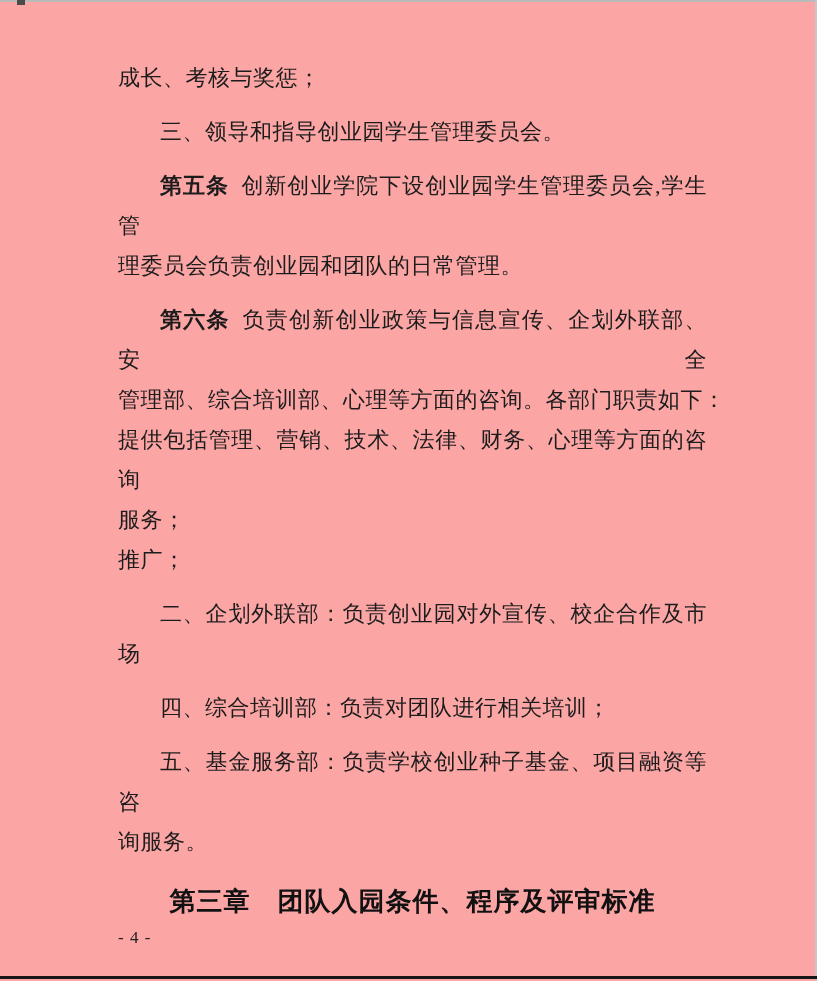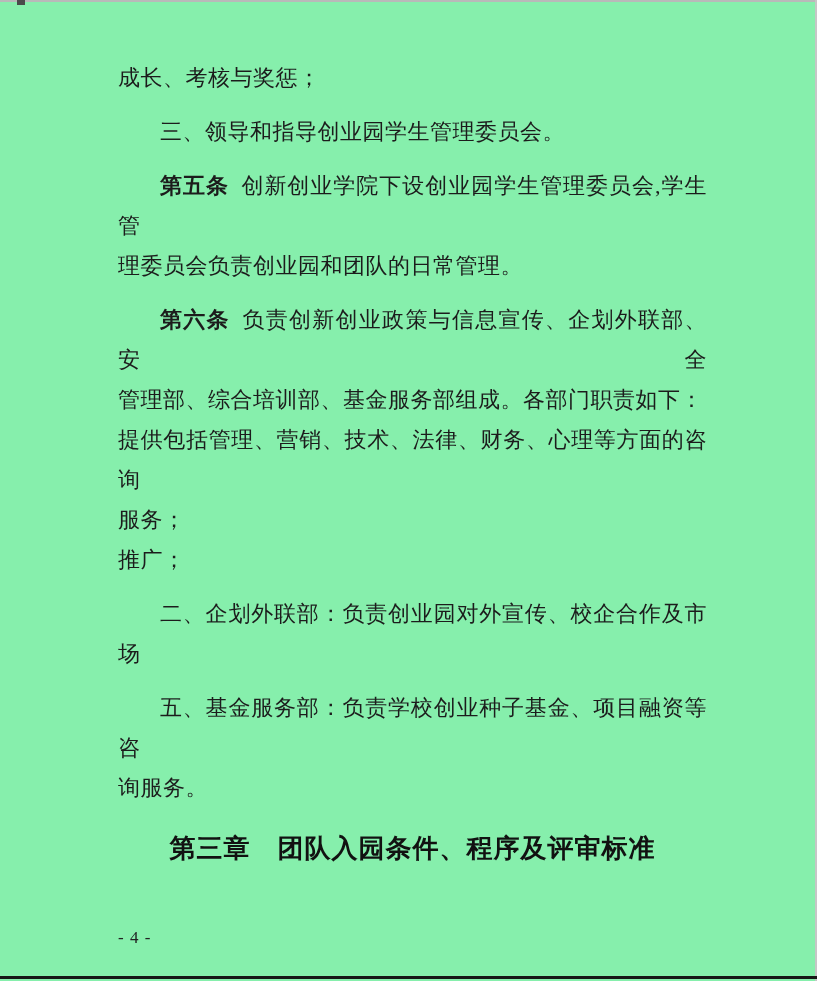--- a/index.html
+++ b/index.html
@@ -4,21 +4,21 @@
 <style>
   html, body {
     margin: 0;
     padding: 0;
     background: #ffffff;
   }
   .page {
     position: relative;
     width: 817px;
     height: 981px;
-    background: #86efac;
+    background: #fca5a5;
     overflow: hidden;
     font-family: "Liberation Serif", "DejaVu Serif", serif;
     color: #1c1c1c;
   }
   
   .edge-top {
     position: absolute; left: 0; top: 0;
     width: 817px; height: 2px;
     background: #b9b9b9;
   }
@@ -56,21 +56,21 @@
   }
   .line .sep { display: inline-block; width: 12px; }
   .indent { text-indent: 42px; margin-top: 14px; }
   .justify {
     white-space: normal;
     text-align: justify;
     text-align-last: justify;
   }
   .sec3 { line-height: 44px; }
   .chapter {
-    font-family: Liberation Serif, serif;
+    font-family: Liberation Mono, monospace;
     font-weight: bold;
     font-size: 26px;
     line-height: 38px;
     letter-spacing: 1px;
     text-align: center;
     text-indent: 0;
     margin: 22px 0 14px 0;
     white-space: nowrap;
     color: #111111;
   }
@@ -92,25 +92,26 @@
   <div class="edge-top-tick"></div>
   <div class="edge-right"></div>
   <div class="edge-bottom"></div>
 
   <div class="content">
       <div class="line"><span class="txt">成长、考核与奖惩；</span></div>
       <div class="line indent"><span class="txt">三、领导和指导创业园学生管理委员会。</span></div>
       <div class="line indent justify"><b>第五条</b><span class="sep"></span><span class="txt">创新创业学院下设创业园学生管理委员会,学生管</span></div>
       <div class="line"><span class="txt">理委员会负责创业园和团队的日常管理。</span></div>
       <div class="line indent justify"><b>第六条</b><span class="sep"></span><span class="txt">负责创新创业政策与信息宣传、企划外联部、安全</span></div>
-      <div class="line"><span class="txt">管理部、综合培训部、基金服务部组成。各部门职责如下：</span></div>
+      <div class="line"><span class="txt">管理部、综合培训部、心理等方面的咨询。各部门职责如下：</span></div>
       <div class="line justify"><span class="txt">提供包括管理、营销、技术、法律、财务、心理等方面的咨询</span></div>
       <div class="line"><span class="txt">服务；</span></div>
       <div class="line"><span class="txt">推广；</span></div>
       <div class="line indent justify"><span class="txt">二、企划外联部：负责创业园对外宣传、校企合作及市场</span></div>
+      <div class="line indent"><span class="txt">四、综合培训部：负责对团队进行相关培训；</span></div>
       <div class="line indent justify"><span class="txt">五、基金服务部：负责学校创业种子基金、项目融资等咨</span></div>
       <div class="line"><span class="txt">询服务。</span></div>
       <div class="line chapter"><span class="txt">第三章　团队入园条件、程序及评审标准</span></div>
       <div class="line indent spaced sec3"><span class="sep"></span></div>
     </div>
 
   <div class="page-number">- 4 -</div>
 </div>
 
 </body></html>

